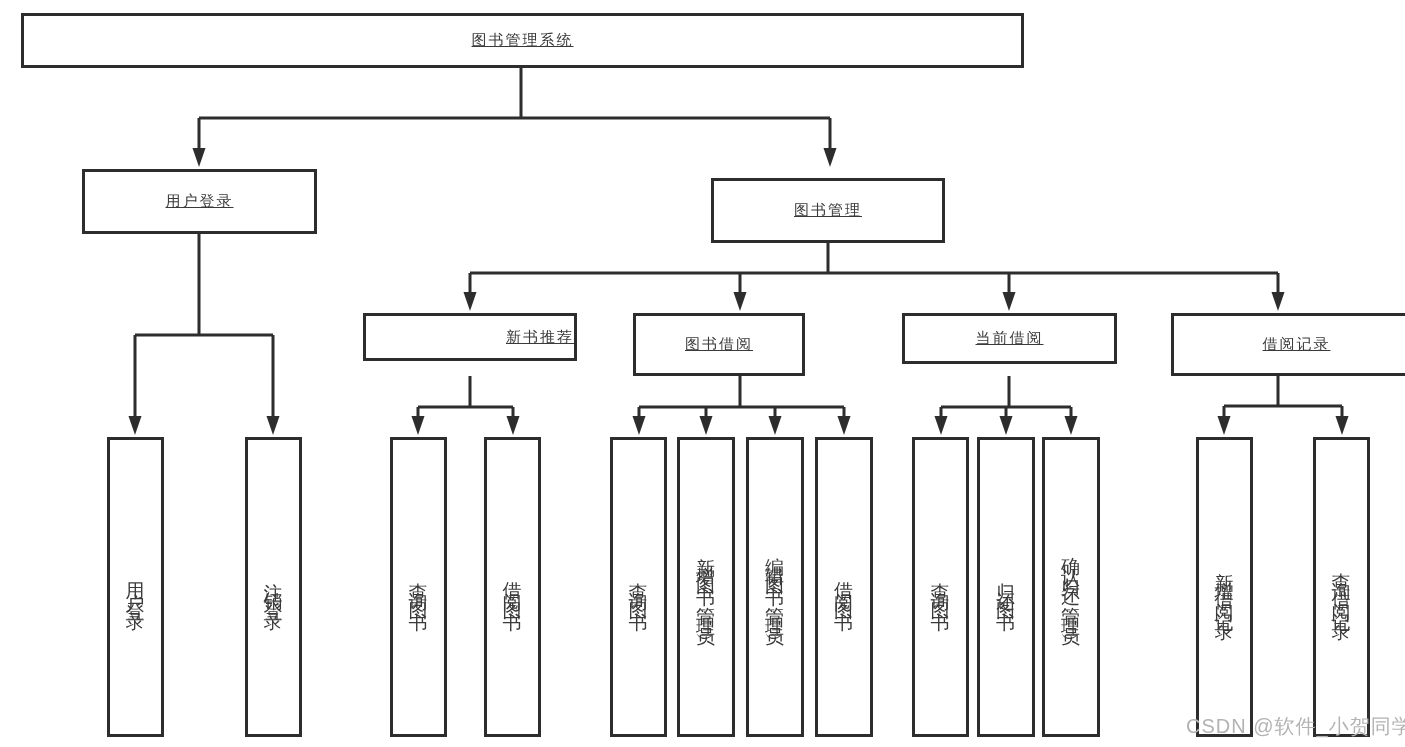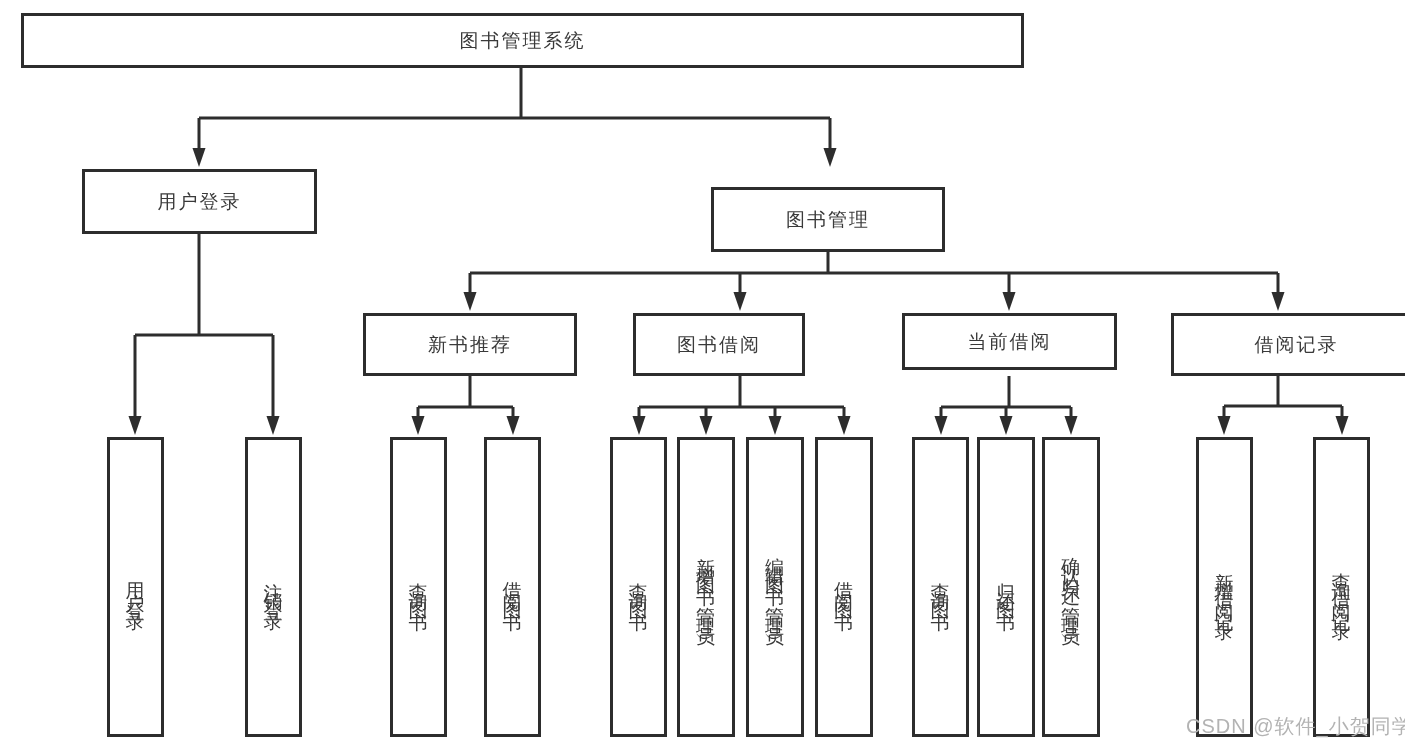--- a/index.html
+++ b/index.html
@@ -16,23 +16,24 @@
     position: absolute;
     box-sizing: border-box;
     border: 3px solid #2d2d2d;
     background: #ffffff;
     display: flex;
     align-items: center;
     justify-content: center;
     color: #3a3a3a;
   }
   .hlabel {
-    font-size: 19px;
+    font-size: 15px;
     letter-spacing: 2px;
     white-space: nowrap;
+    text-decoration: underline;
   }
   .vnode .vlabel {
     writing-mode: vertical-rl;
     text-orientation: mixed;
     font-size: 19px;
     letter-spacing: 10px;
     line-height: 1;
     white-space: nowrap;
   }
   .watermark {
@@ -90,31 +91,31 @@
     </g>
   </svg>
 
   <div class="node" style="left:21px; top:13px; width:1003px; height:55px;">
     <span class="hlabel">图书管理系统</span>
   </div>
 
   <div class="node" style="left:82px; top:169px; width:235px; height:65px;">
     <span class="hlabel">用户登录</span>
   </div>
-  <div class="node" style="left:711px; top:187px; width:234px; height:65px;">
+  <div class="node" style="left:711px; top:178px; width:234px; height:65px;">
     <span class="hlabel">图书管理</span>
   </div>
 
-  <div class="node" style="left:363px; top:313px; width:214px; height:63px;">
+  <div class="node" style="left:363px; top:313px; width:214px; height:48px;justify-content:flex-end;">
     <span class="hlabel">新书推荐</span>
   </div>
   <div class="node" style="left:633px; top:313px; width:172px; height:63px;">
     <span class="hlabel">图书借阅</span>
   </div>
-  <div class="node" style="left:902px; top:313px; width:215px; height:57px;">
+  <div class="node" style="left:902px; top:313px; width:215px; height:51px;">
     <span class="hlabel">当前借阅</span>
   </div>
   <div class="node" style="left:1171px; top:313px; width:251px; height:63px;">
     <span class="hlabel">借阅记录</span>
   </div>
 
   <div class="node vnode" style="left:107px; top:437px; width:57px; height:300px;">
     <span class="vlabel">用户登录</span>
   </div>
   <div class="node vnode" style="left:245px; top:437px; width:57px; height:300px;">

